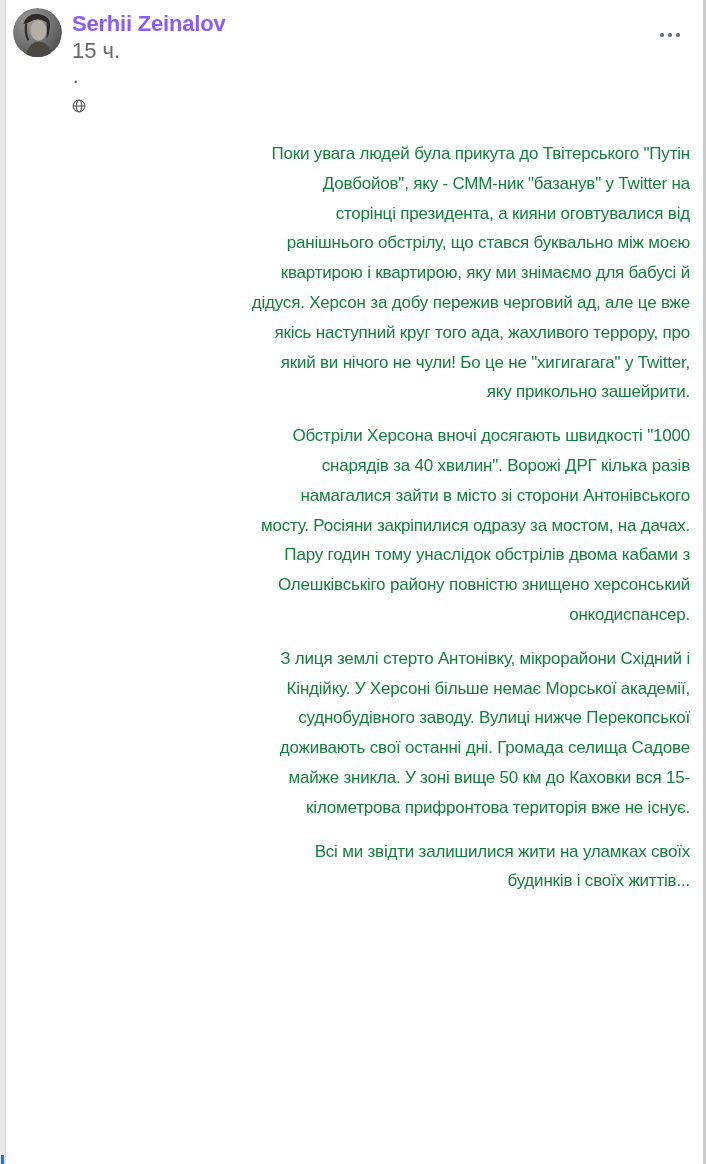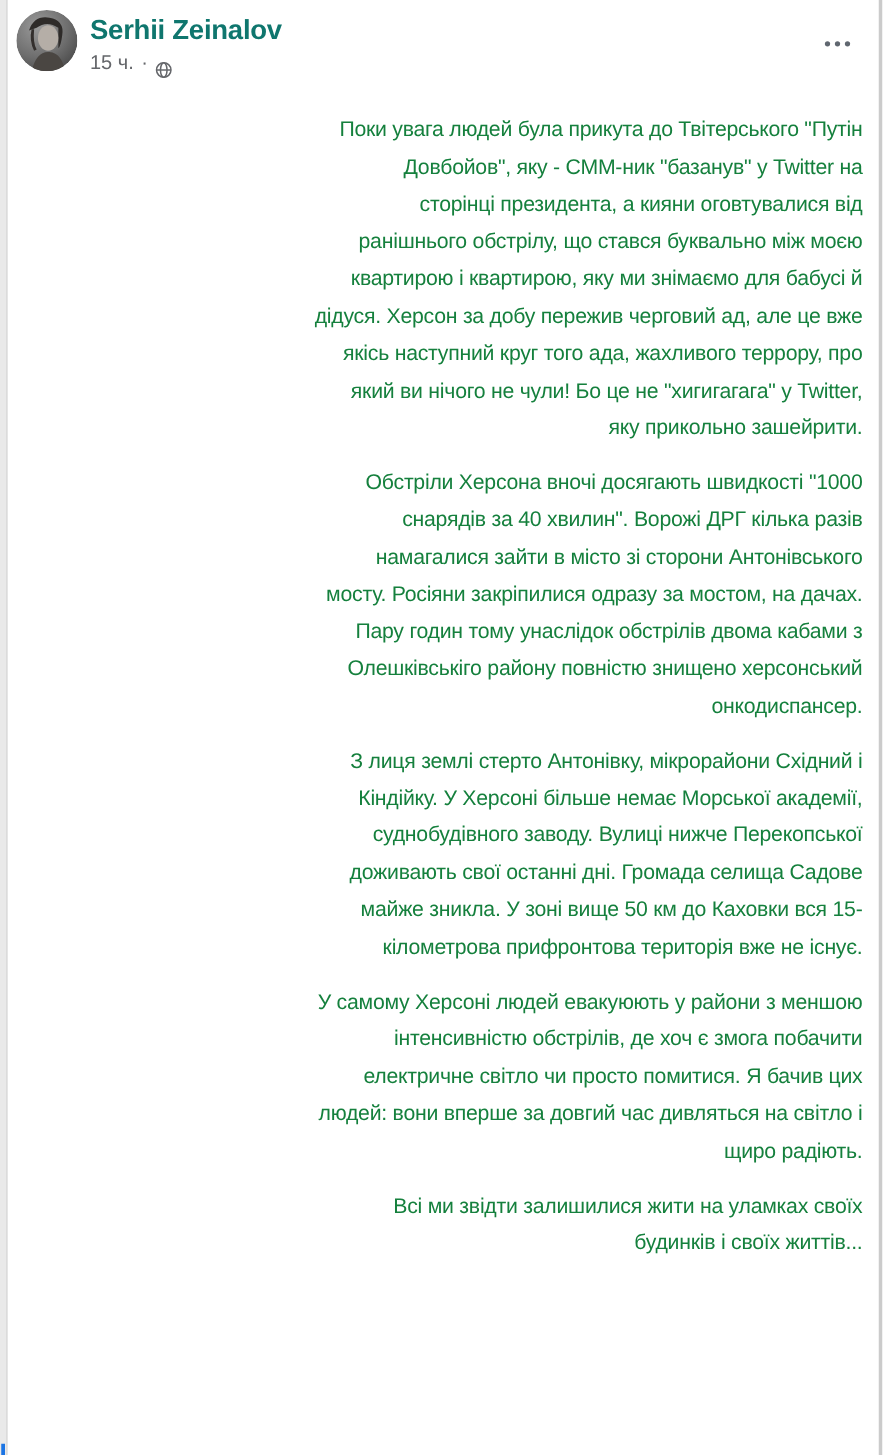--- a/index.html
+++ b/index.html
@@ -31,27 +31,27 @@
     padding: 8px 16px 0 13px;
     position: relative;
   }
   .avatar {
     width: 49px; height: 49px; border-radius: 50%;
     overflow: hidden; flex: 0 0 auto; cursor: pointer;
   }
   .avatar svg { display: block; width: 100%; height: 100%; }
   .meta { margin-left: 10px; padding-top: 3px; }
   .author {
-    font-size: 22px; font-weight: 700; color: #0f766e;
+    font-size: 22px; font-weight: 700; color: #8b5cf6;
     line-height: 26px; letter-spacing: -0.2px; cursor: pointer;
   }
   .subline {
-    display: flex; align-items: flex-end; gap: 6px;
+    display: flex; align-items: flex-start; gap: 6px;
     margin-top: 2px;
-    font-size: 16px; color: #65676b; line-height: 24px;
+    font-size: 22px; color: #65676b; line-height: 24px; flex-direction: column;
   }
   .subline .dot { color: #65676b; }
   .globe { display: inline-flex; align-items: center; }
   .more-btn {
     position: absolute; right: 18px; top: 22px;
     background: none; border: none; padding: 6px; cursor: pointer;
   }
 
   
   main { padding: 26px 16px 0 17px; }
@@ -138,23 +138,18 @@
 мосту. Росіяни закріпилися одразу за мостом, на дачах.
 Пару годин тому унаслідок обстрілів двома кабами з
 Олешківськіго району повністю знищено херсонський
 онкодиспансер.</p>
     <p>З лиця землі стерто Антонівку, мікрорайони Східний і
 Кіндійку. У Херсоні більше немає Морської академії,
 суднобудівного заводу. Вулиці нижче Перекопської
 доживають свої останні дні. Громада селища Садове
 майже зникла. У зоні вище 50 км до Каховки вся 15-
 кілометрова прифронтова територія вже не існує.</p>
-    <p>У самому Херсоні людей евакуюють у райони з меншою
-інтенсивністю обстрілів, де хоч є змога побачити
-електричне світло чи просто помитися. Я бачив цих
-людей: вони вперше за довгий час дивляться на світло і
-щиро радіють.</p>
     <p>Всі ми звідти залишилися жити на уламках своїх
 будинків і своїх життів...</p>
   </main>
 
   <div class="caret-artifact"></div>
 </div>
 
 </body></html>

